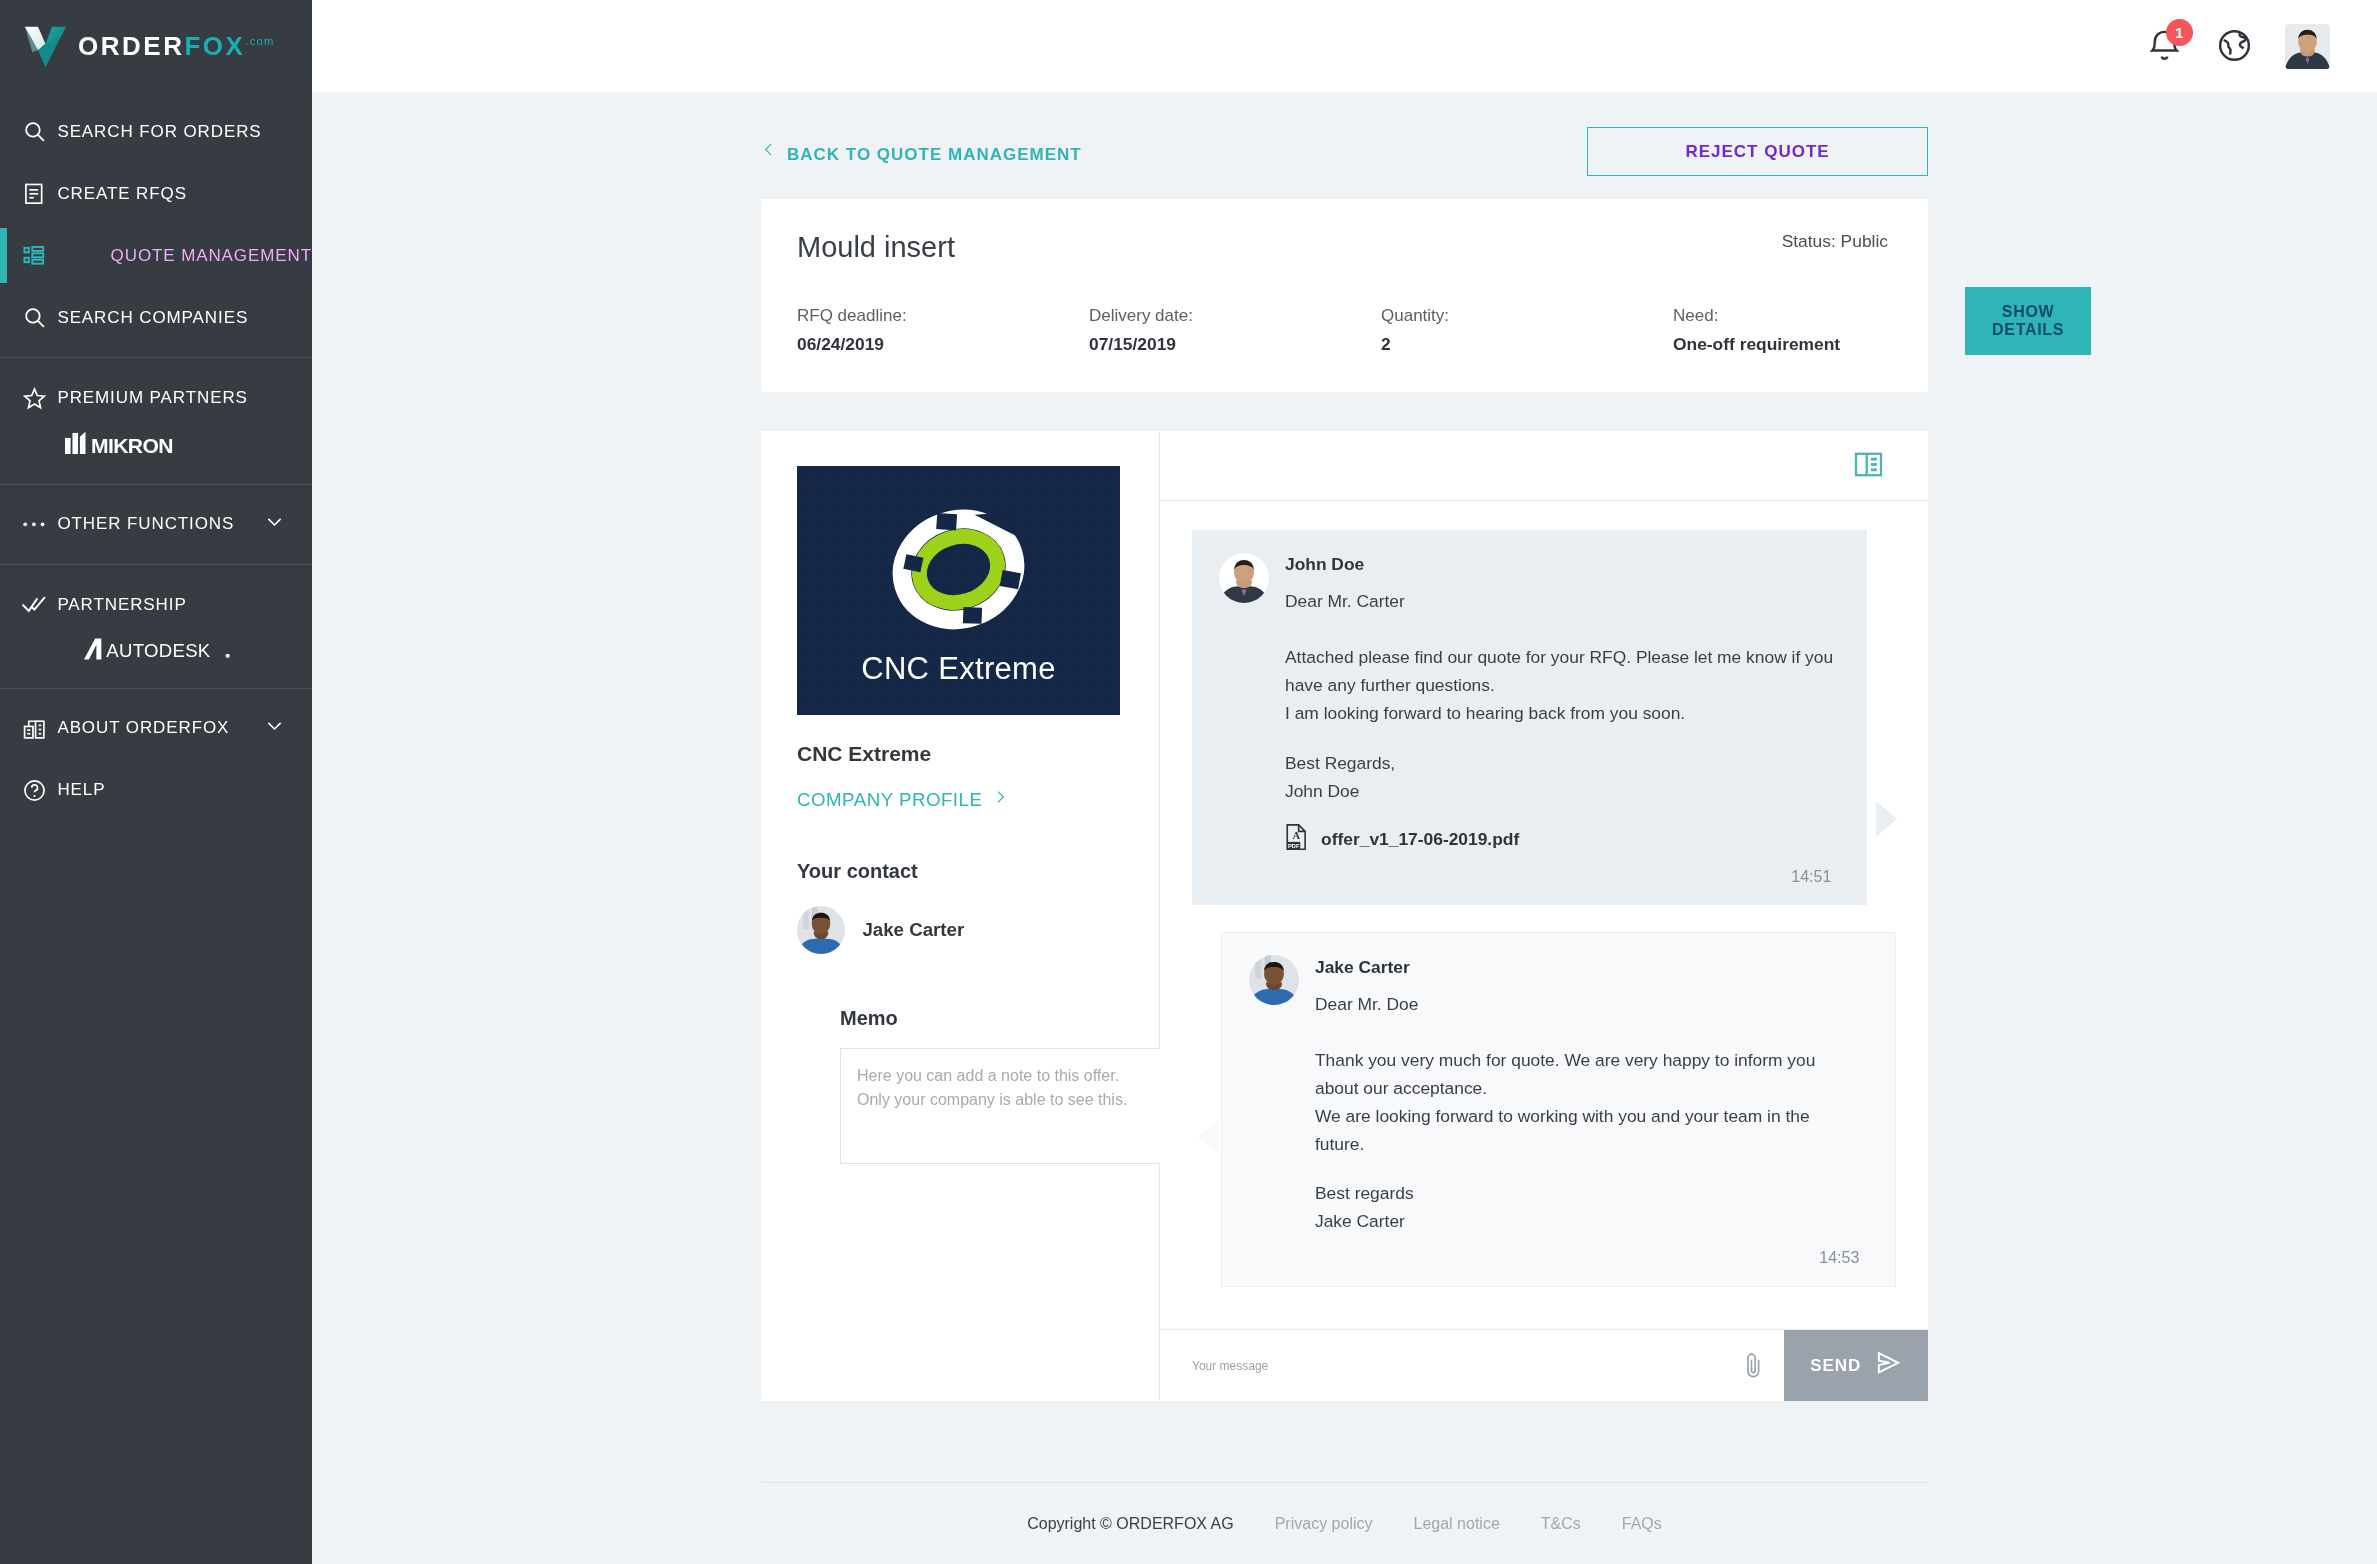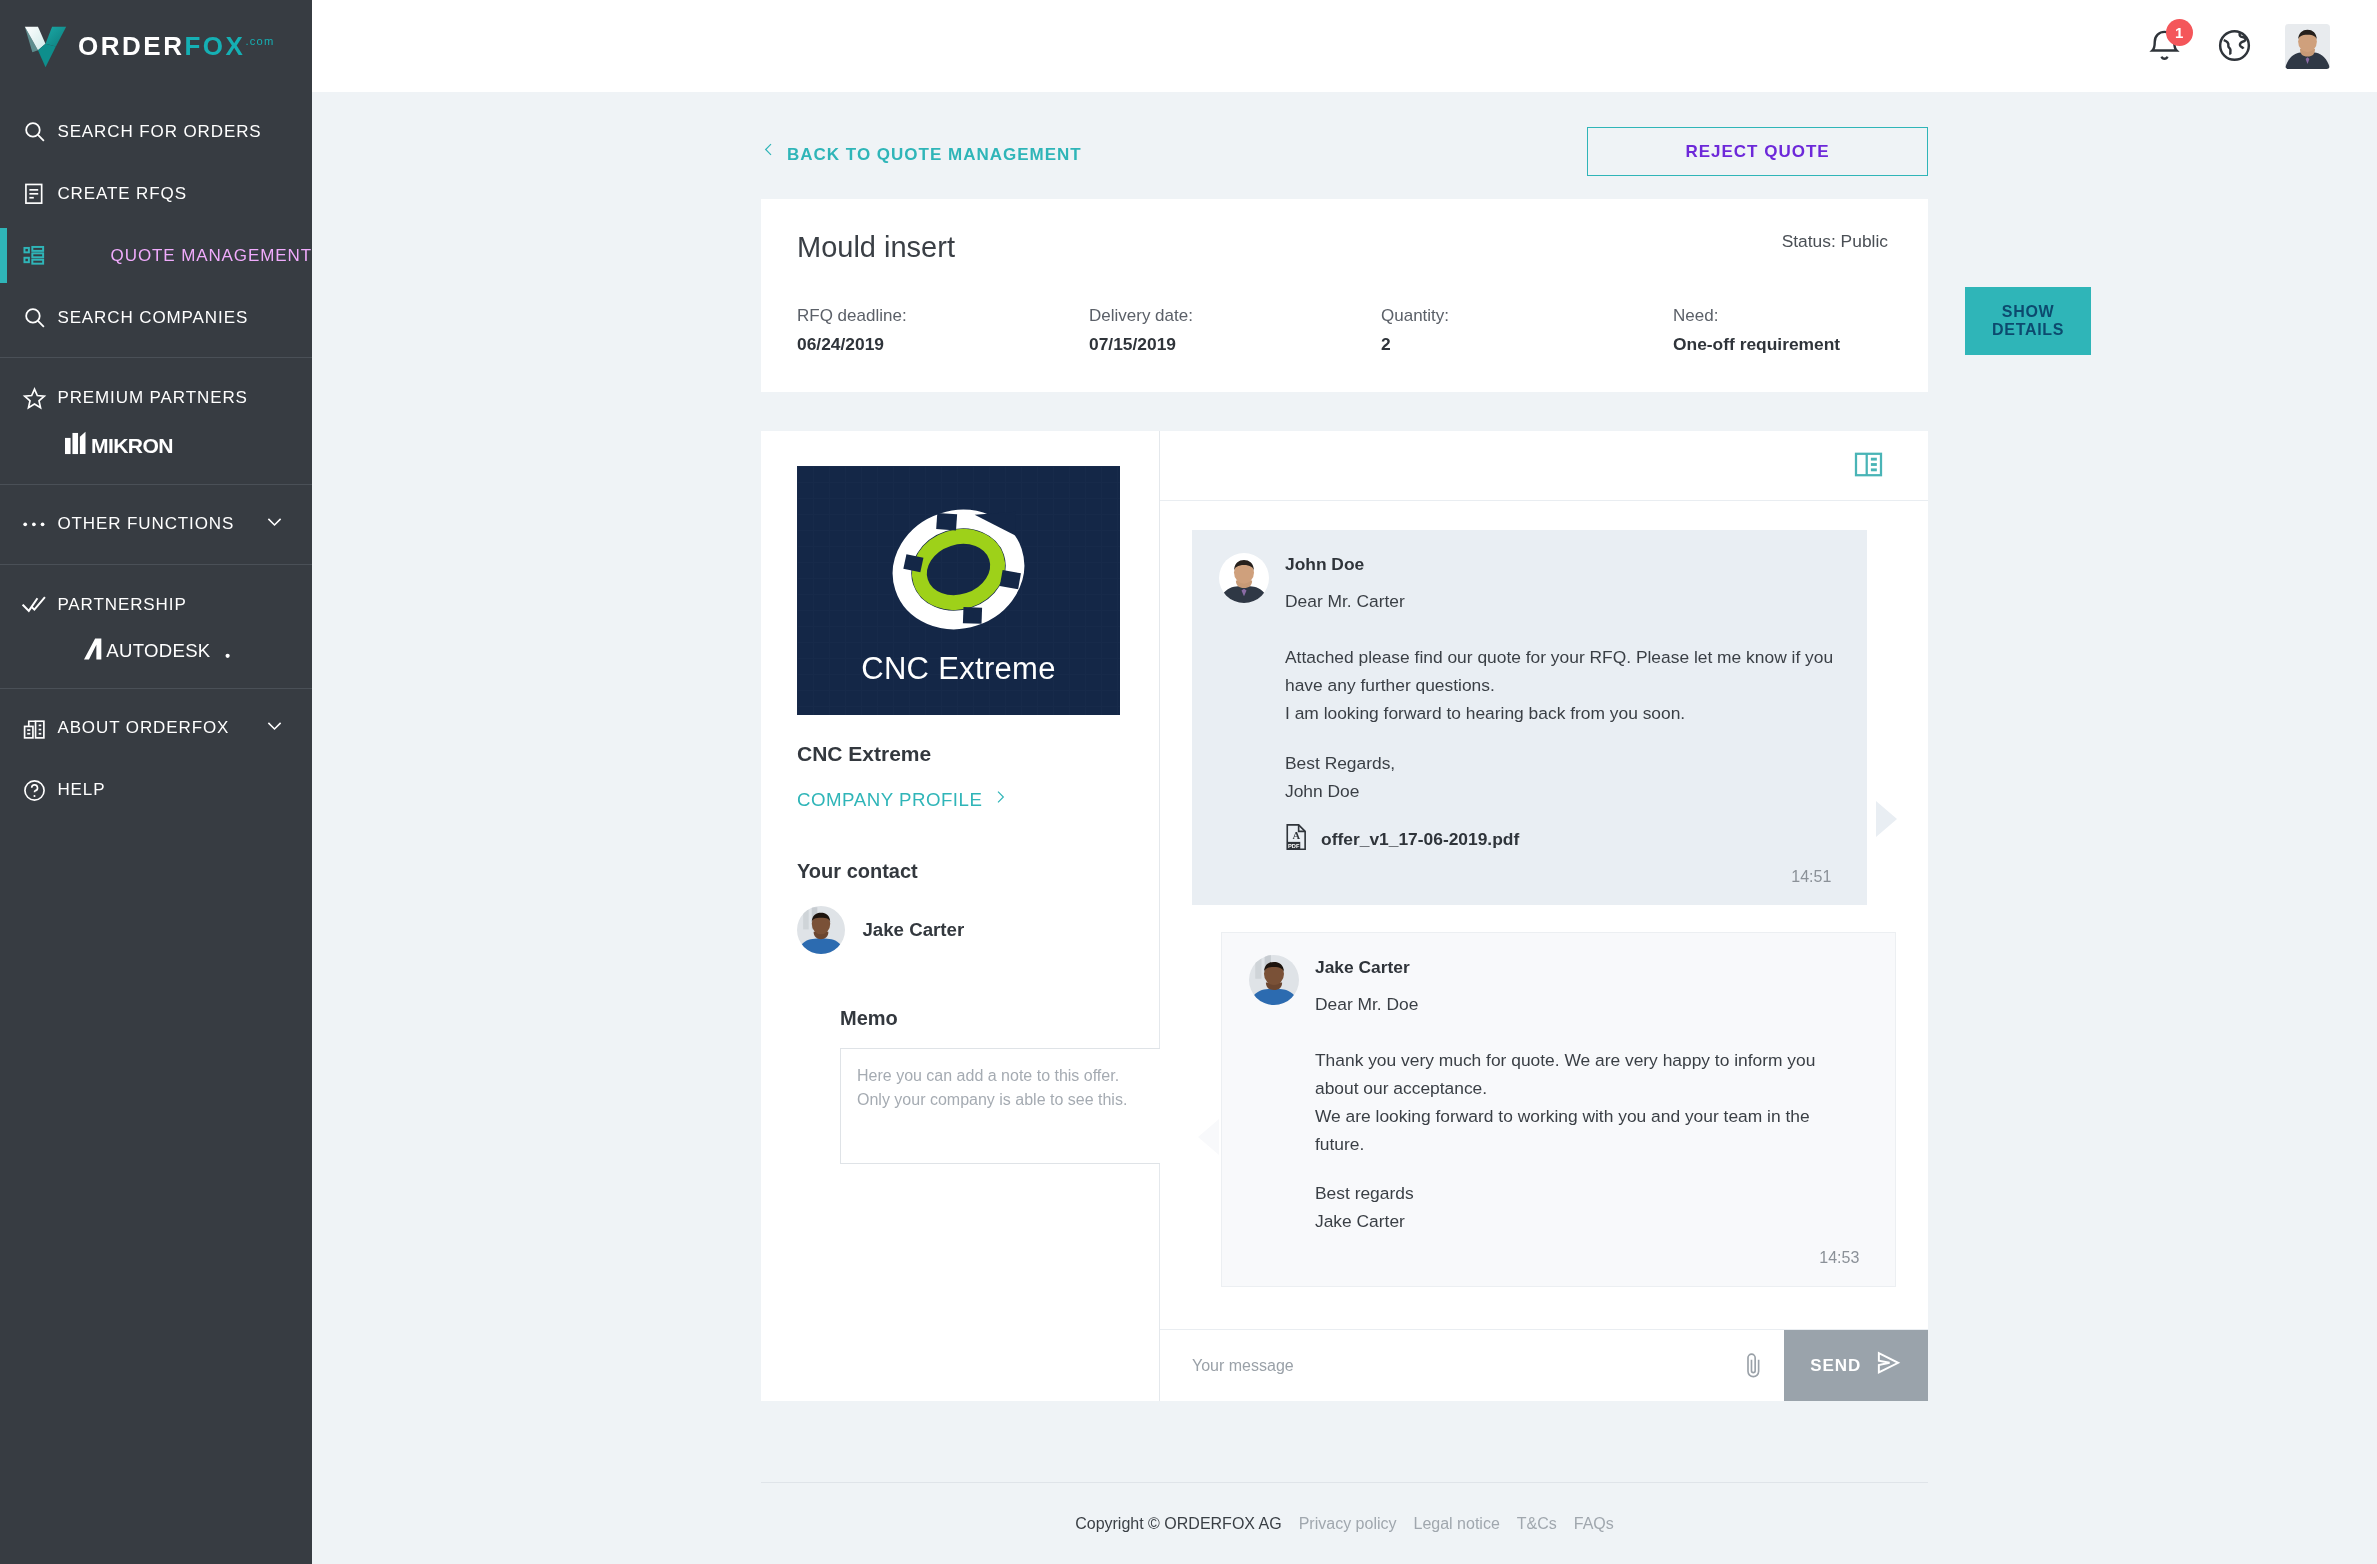--- a/index.html
+++ b/index.html
@@ -181,37 +181,37 @@
   .msg-time {
     text-align: right; font-size: 16px; color: #8b9198;
     margin-top: 13.7px; padding-right: 3.7px;
   }
 
   .composer {
     display: flex; align-items: stretch; border-top: 1.2px solid #e9edf1;
     height: 72px;
   }
   .composer input {
-    flex: 1; border: 0; outline: 0; padding: 0 32px; font-size: 16px;
+    flex: 1; border: 0; outline: 0; padding: 0 32px; font-size: 12px;
     color: #3a3f45; font-family: "Liberation Sans", sans-serif; background: #fff;
   }
   .composer input::placeholder { color: #9aa1a8; }
   .clip-btn {
     width: 60px; display: flex; align-items: center; justify-content: center;
     cursor: pointer; background: #fff;
   }
   .send-btn {
     width: 144px; background: #9aa3ab; color: #ffffff;
     display: flex; align-items: center; justify-content: center; gap: 13.7px;
     font-size: 17px; font-weight: 700; letter-spacing: 0.9px; cursor: pointer;
     border: 0; font-family: "Liberation Sans", sans-serif;
   }
 
   .footer { margin-top: 81px; border-top: 1.2px solid #dfe4e9; padding-top: 32px; padding-bottom: 37px; }
-  .foot-links { display: flex; align-items: center; justify-content: center; gap: 17px; }
+  .foot-links { display: flex; align-items: center; justify-content: center; gap: 41px; }
   .foot-copy { font-size: 16px; color: #3a3f45; }
   .foot-link { font-size: 16px; color: #a0a7ae; cursor: pointer; }
 </style>
 </head>
 <body>
 
 <div class="app">
 
   <aside class="sidebar">
 

